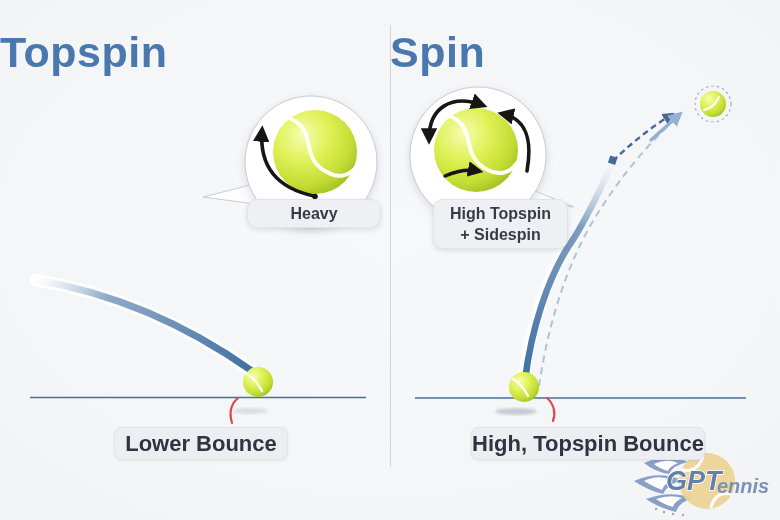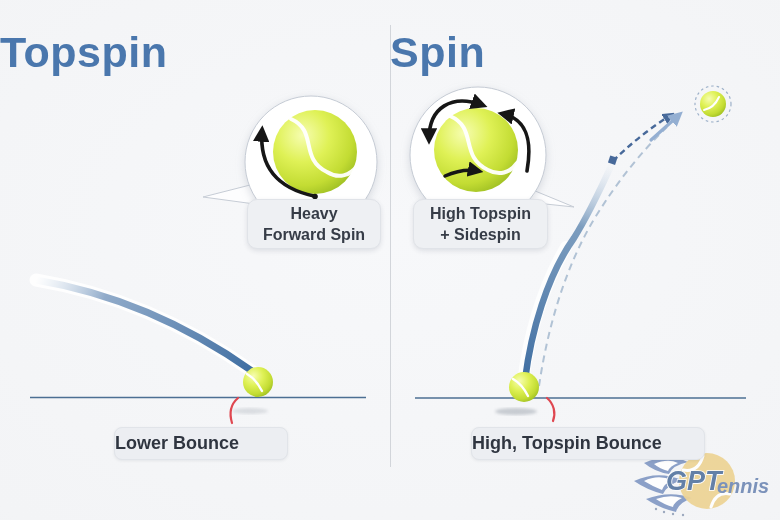--- a/index.html
+++ b/index.html
@@ -16,26 +16,26 @@
   }
   .t-left{left:0;} .t-right{left:390px;}
   .callout-label{
     position:absolute;z-index:6;text-align:center;
     background:#eef0f3;border:1px solid #e0e3e8;border-radius:10px;
     box-shadow:0 2px 5px rgba(40,50,70,.12);
     font-size:16px;line-height:21px;font-weight:700;color:#363c47;
     padding:3px 0;
   }
   .co-left{left:247px;top:199px;width:132px;}
-  .co-right{left:413px;top:199px;width:133px;}
+  .co-right{left:433px;top:199px;width:133px;}
   .bounce-label{
-    position:absolute;z-index:6;
+    position:absolute;z-index:6;text-align:center;
     background:#eceef2;border:1px solid #e1e4e9;border-radius:8px;
     box-shadow:0 1px 3px rgba(40,50,70,.08);
-    font-size:18px;font-weight:700;color:#2f3540;height:31px;line-height:31px;
+    font-size:22px;font-weight:700;color:#2f3540;height:31px;line-height:31px;
   }
   .bl-left{left:114px;top:427px;width:172px;}
   .bl-right{left:471px;top:427px;width:232px;}
   .logo{position:absolute;left:628px;top:443px;width:150px;height:74px;z-index:4;opacity:.9;}
 </style>
 </head>
 <body>
 
 <div class="stage">
 
@@ -136,21 +136,20 @@
     </g>
   </svg>
 
   <div class="divider"></div>
 
   <div class="panel-title t-left">Topspin</div>
   <div class="panel-title t-right">Spin</div>
 
   <div class="callout-label co-left">
     <div>Heavy</div>
-    <div>Forward Spin</div>
   </div>
   <div class="callout-label co-right">
     <div>High Topspin</div>
     <div>+ Sidespin</div>
   </div>
 
   <div class="bounce-label bl-left">Lower Bounce</div>
   <div class="bounce-label bl-right">High, Topspin Bounce</div>
 
   <div class="logo">

